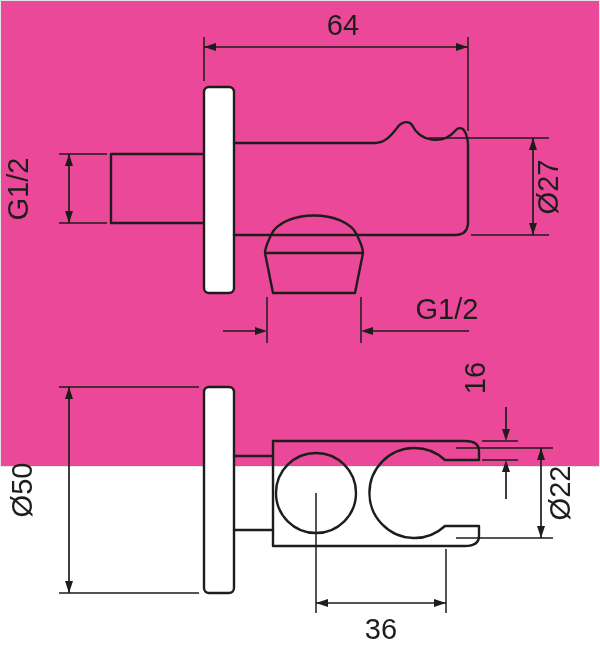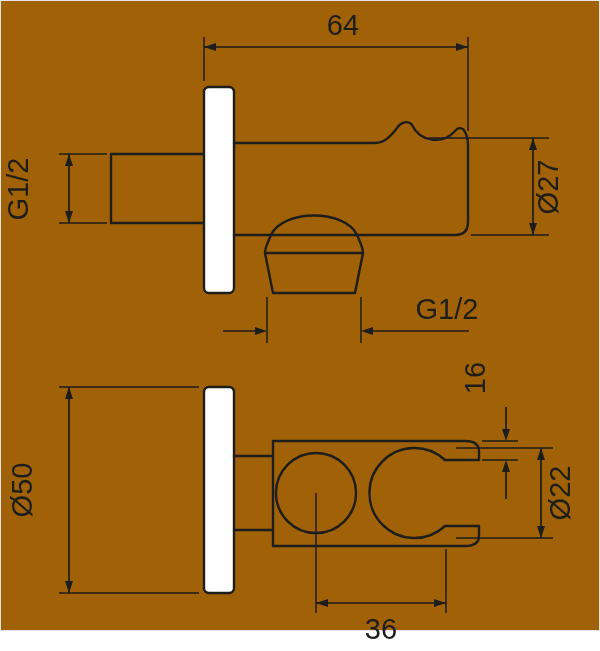--- a/index.html
+++ b/index.html
@@ -1,17 +1,17 @@
 <!DOCTYPE html>
 <html><head>
 <meta charset="utf-8">
 <style>
   html,body{margin:0;padding:0;background:#ffffff;}
   body{width:600px;height:651px;overflow:hidden;}
-  .frame{width:600px;height:631px;box-sizing:border-box;border:1px solid #e4e4e4;background:#a16207;}
+  .frame{width:600px;height:467px;box-sizing:border-box;border:1px solid #e4e4e4;background:#ec4899;}
   svg{display:block;}
   .obj{fill:none;stroke:#1d1d1b;stroke-width:2.4;stroke-linejoin:round;stroke-linecap:round;}
   .obj-fill{fill:#ffffff;stroke:#1d1d1b;stroke-width:2.4;stroke-linejoin:round;}
   .dim{fill:none;stroke:#1d1d1b;stroke-width:1.7;stroke-linecap:butt;}
   .thin{stroke-width:1.5;}
   .arrow{fill:#1d1d1b;stroke:none;}
   .lbl{font-family:"Liberation Sans",sans-serif;font-size:29px;fill:#1d1d1b;}
   .mid{text-anchor:middle;}
 </style>
 </head>

